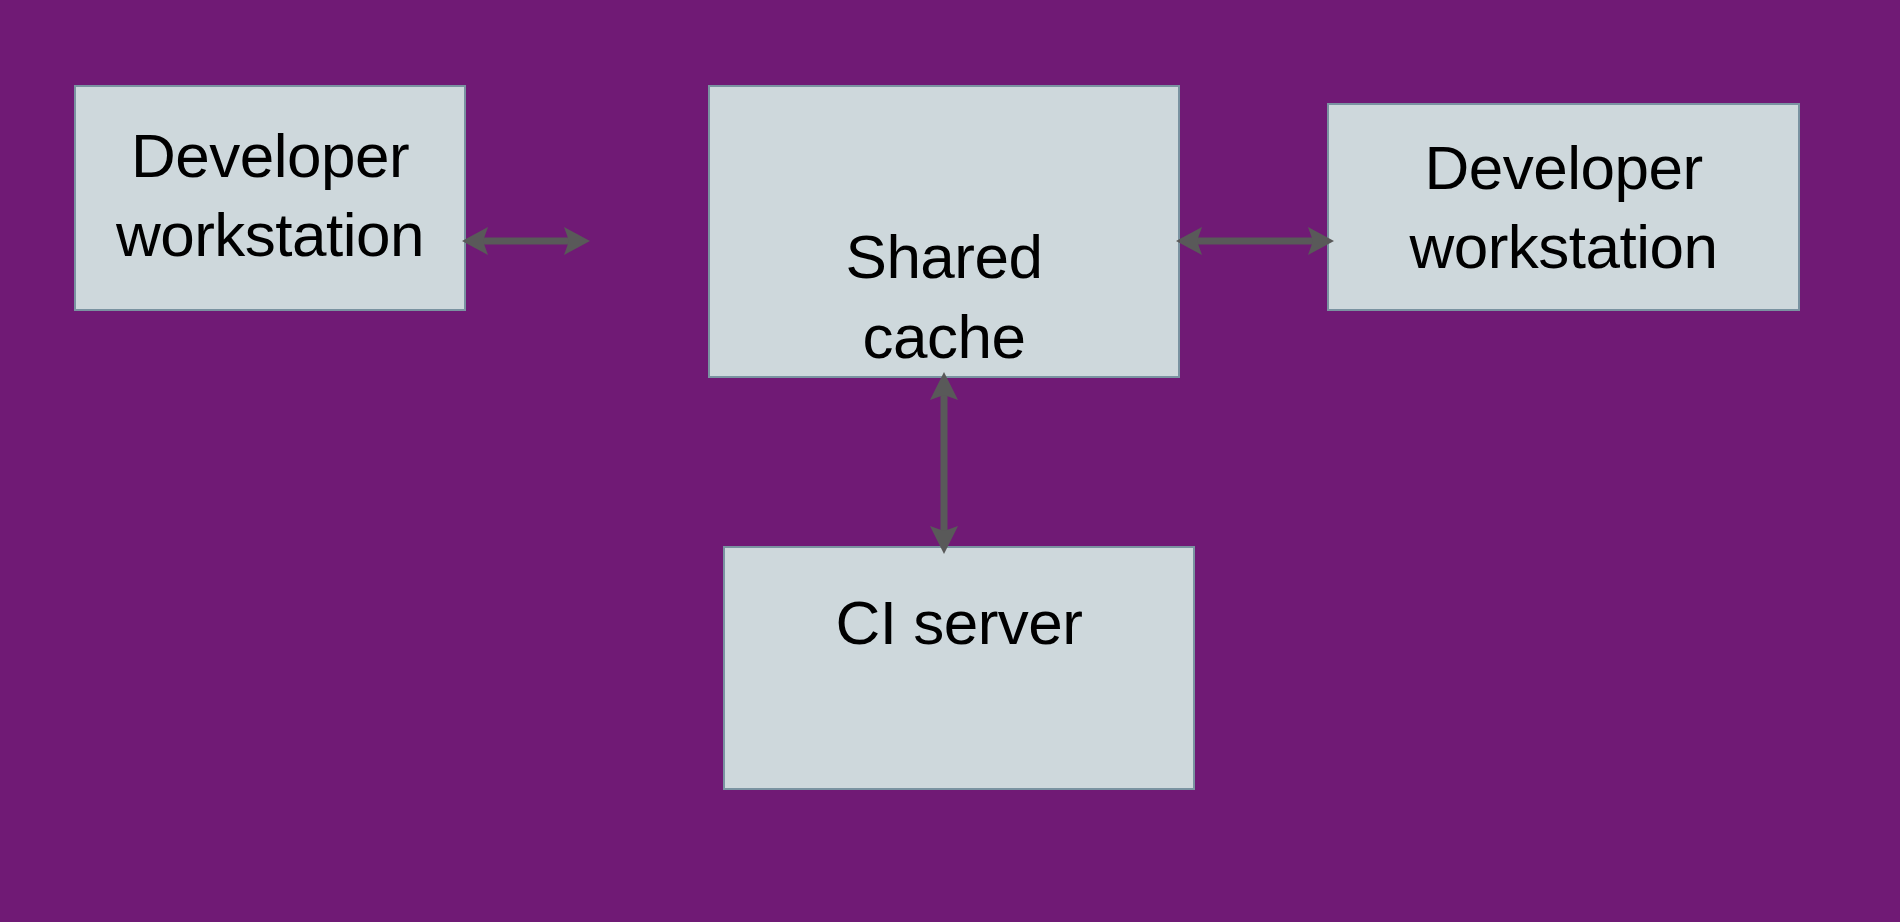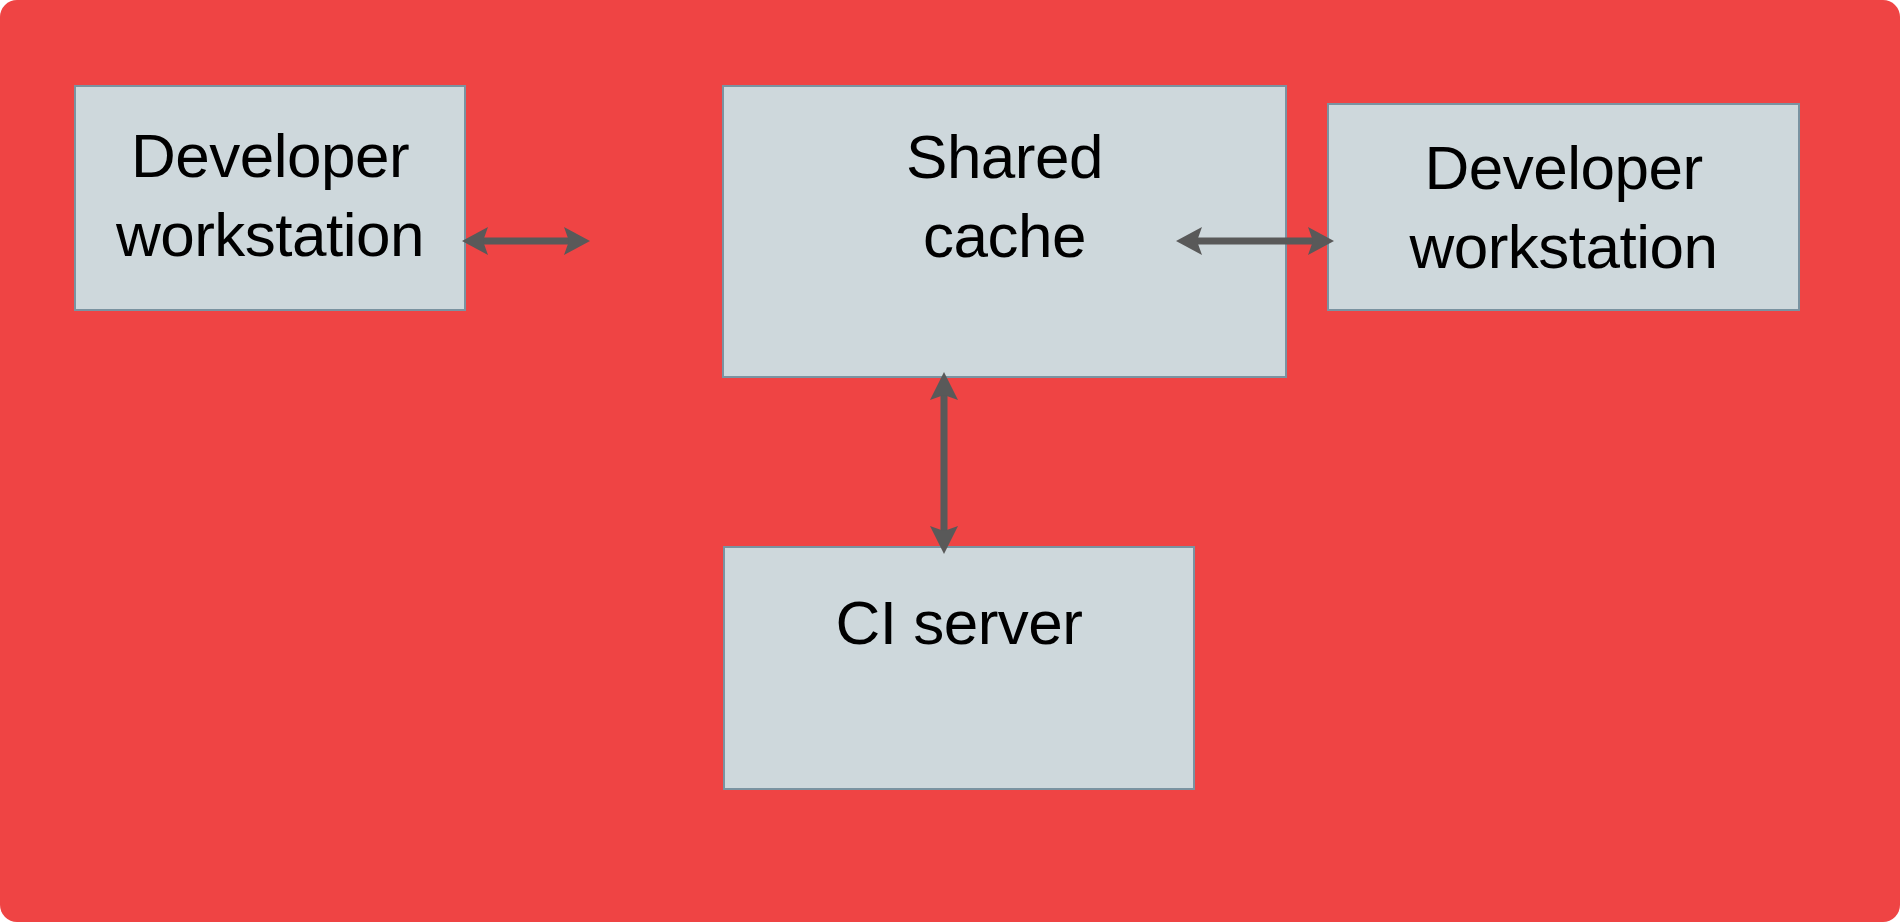--- a/index.html
+++ b/index.html
@@ -8,23 +8,22 @@
     padding: 0;
     background: #ffffff;
   }
   body {
     font-family: "Liberation Sans", "DejaVu Sans", sans-serif;
   }
   #canvas {
     position: relative;
     width: 1900px;
     height: 922px;
-    background: #ef4444;
+    background: #701a75;
     overflow: hidden;
-    border-radius: 17px;
   }
   .node {
     position: absolute;
     box-sizing: border-box;
     background: #ced8dc;
     border: 2px solid #7a93a1;
     display: flex;
     align-items: center;
     justify-content: center;
     text-align: center;
@@ -35,22 +34,22 @@
     color: #000000;
     font-weight: 400;
     letter-spacing: -0.5px;
     white-space: pre-line;
     padding: 0 8px;
   }
   
   #node-dev-left   { left: 74px;   top: 85px;  width: 392px; height: 226px; }
   #node-dev-left .node-label { padding-bottom: 6px; }
 
-  #node-shared     { left: 708px;  top: 85px;  width: 565px; height: 293px;
-                     align-items: flex-start; padding-top: 30px; margin-left: 14px; }
+  #node-shared     { left: 708px;  top: 85px;  width: 472px; height: 293px;
+                     align-items: flex-end; padding-top: 30px; }
 
   #node-dev-right  { left: 1327px; top: 103px; width: 473px; height: 208px; }
 
   #node-ci         { left: 723px;  top: 546px; width: 472px; height: 244px;
                      align-items: flex-start; padding-top: 35px; }
 
   
   .arrow {
     position: absolute;
   }

